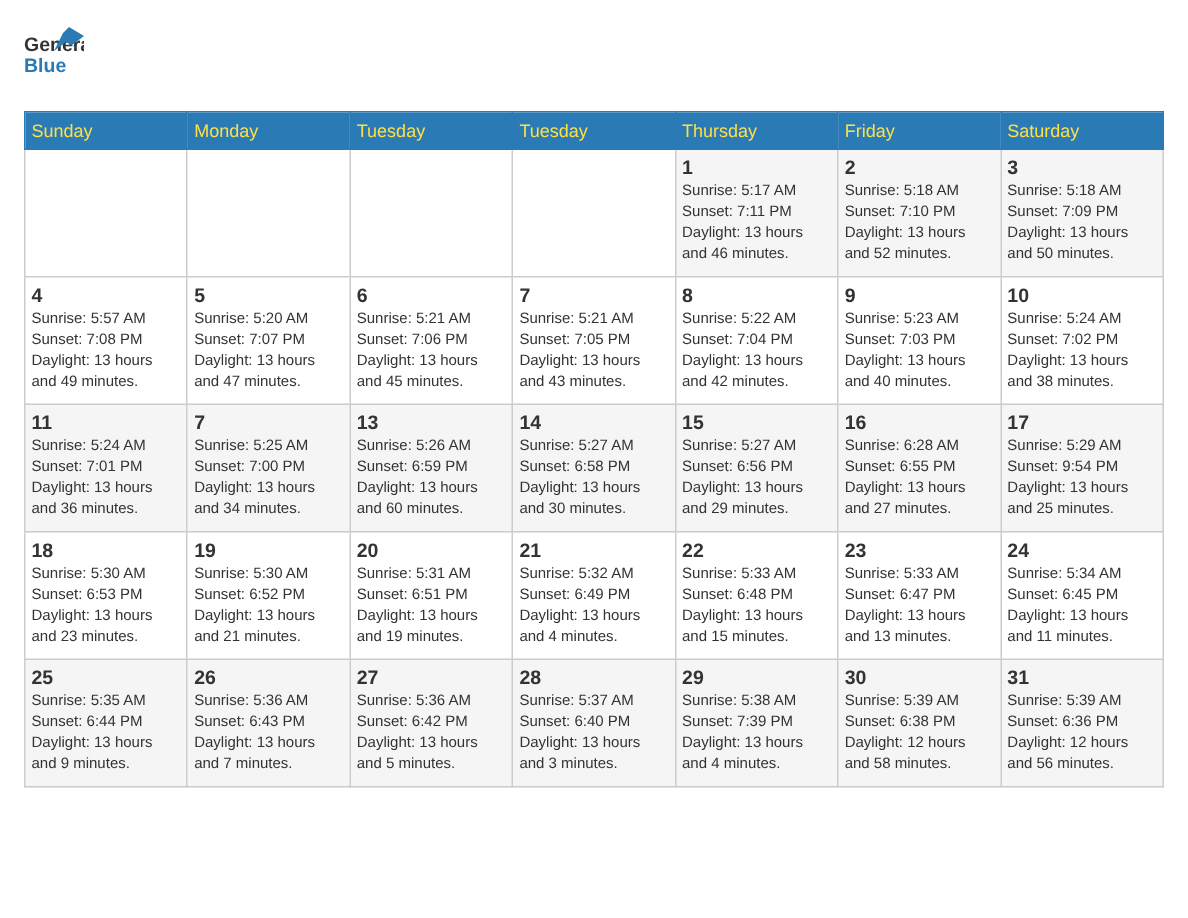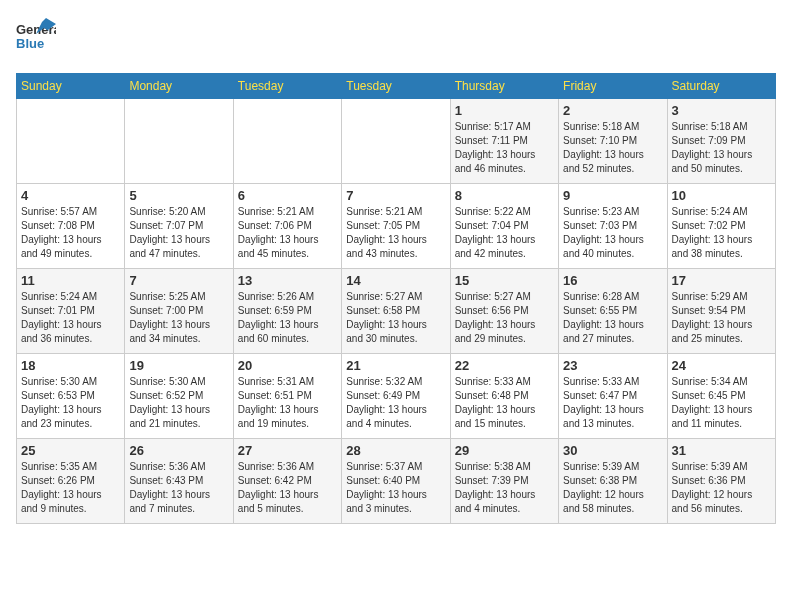--- a/index.html
+++ b/index.html
@@ -283,21 +283,21 @@
           <div class="cell-text">Sunrise: 5:34 AM</div>
           <div class="cell-text">Sunset: 6:45 PM</div>
           <div class="cell-text">Daylight: 13 hours</div>
           <div class="cell-text">and 11 minutes.</div>
         </td>
       </tr>
       <tr>
         <td>
           <span class="day-num">25</span>
           <div class="cell-text">Sunrise: 5:35 AM</div>
-          <div class="cell-text">Sunset: 6:26 PM</div>
+          <div class="cell-text">Sunset: 6:44 PM</div>
           <div class="cell-text">Daylight: 13 hours</div>
           <div class="cell-text">and 9 minutes.</div>
         </td>
         <td>
           <span class="day-num">26</span>
           <div class="cell-text">Sunrise: 5:36 AM</div>
           <div class="cell-text">Sunset: 6:43 PM</div>
           <div class="cell-text">Daylight: 13 hours</div>
           <div class="cell-text">and 7 minutes.</div>
         </td>

